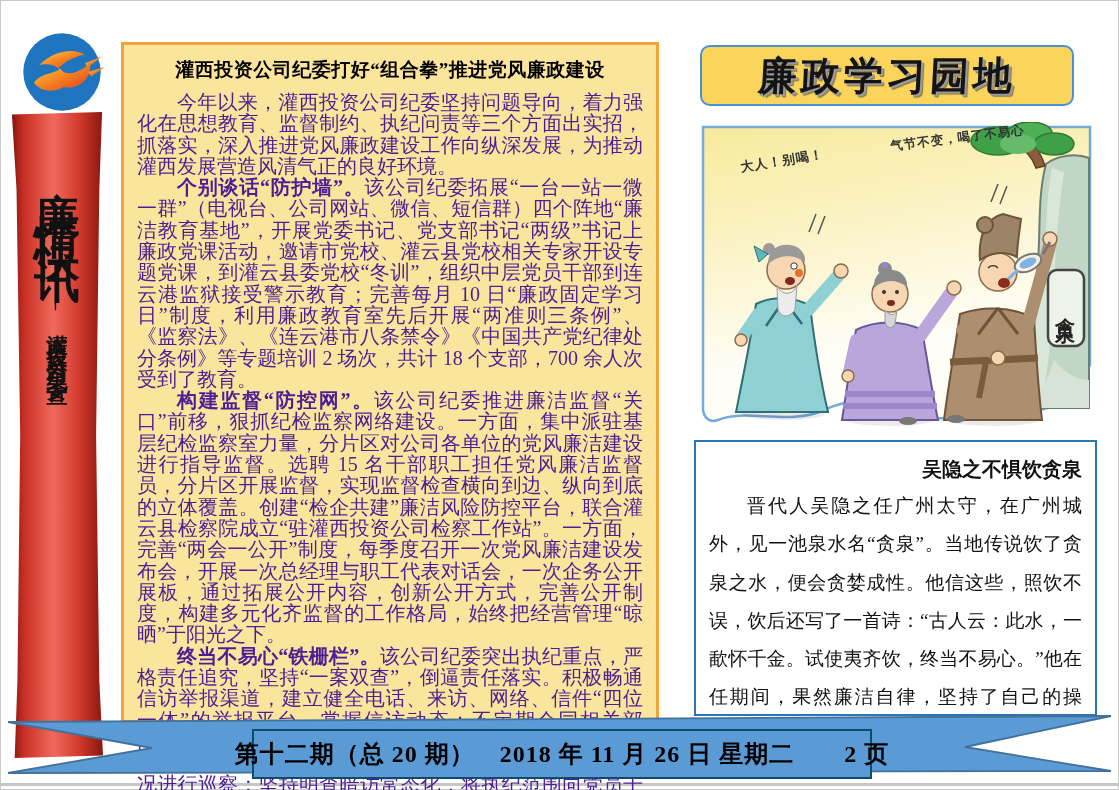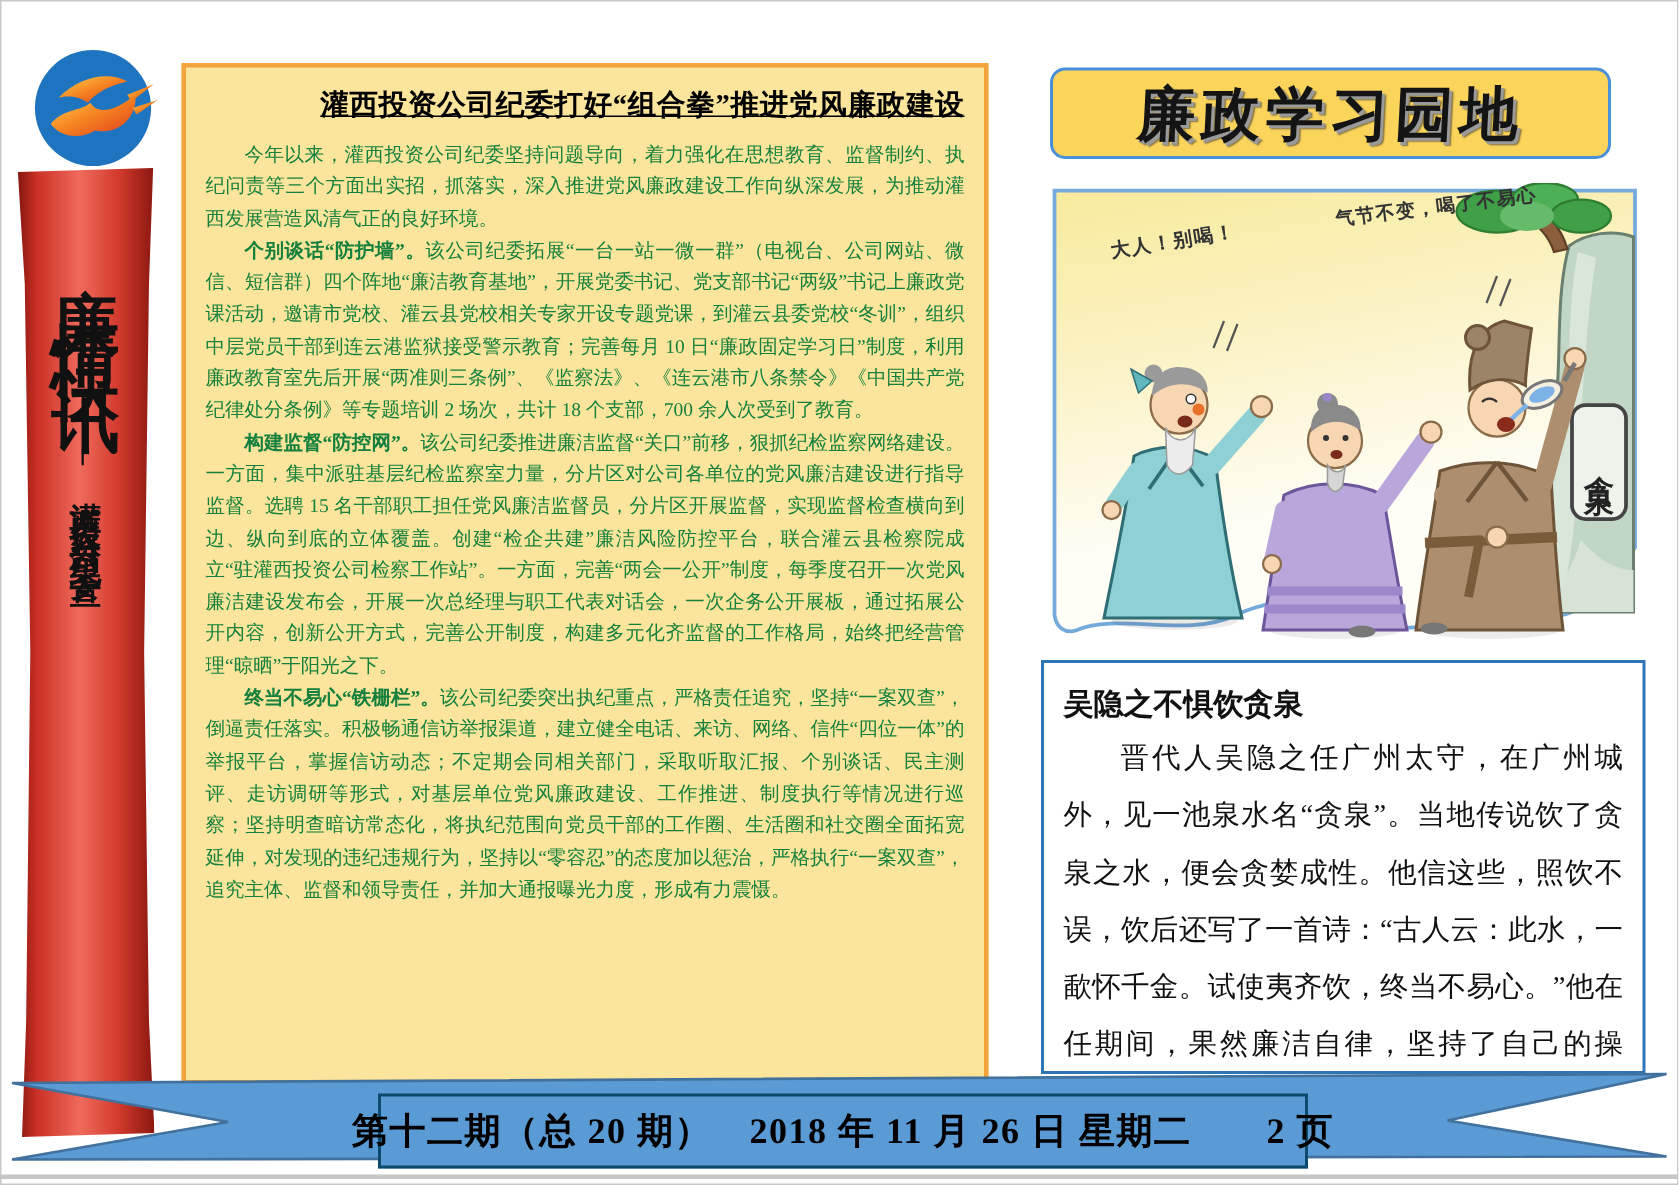--- a/index.html
+++ b/index.html
@@ -27,22 +27,22 @@
   }
   .masthead-title { font-size:45px; font-weight:bold; letter-spacing:22px; font-family:"Liberation Serif", serif; }
   .masthead-dashes { font-size:22px; font-weight:bold; letter-spacing:0; margin-top:18px; }
   .masthead-subtitle { font-size:21px; font-weight:bold; letter-spacing:6px; margin-top:4px; }
 
   
   .article-box {
     position:absolute; left:121px; top:42px; width:538px; height:681px;
     background:#fbe49b; border:3px solid #f2a33b; padding:10px 13px 8px; z-index:1;
   }
-  .article-title { text-align:right; font-weight:bold; font-size:19px; color:#000; margin:2px 0 9px; letter-spacing:0.5px;text-decoration:underline; }
-  .article-body p { font-size:13px; line-height:21.3px; text-align:justify; text-indent:2em; color:#15803d; }
+  .article-title { text-align:center; font-weight:bold; font-size:19px; color:#000; margin:2px 0 9px; letter-spacing:0.5px; }
+  .article-body p { font-size:20px; line-height:21.3px; text-align:justify; text-indent:2em; color:#4c1d95; }
   .article-body b { font-weight:bold; }
 
   
   .study-banner {
     position:absolute; left:700px; top:45px; width:374px; height:61px;
     background:#fbd45c; border:2px solid #4a90d9; border-radius:10px;
     display:flex; align-items:center; justify-content:center; z-index:1;
   }
   .study-banner-label {
     font-size:39px; font-weight:900; color:#141414; letter-spacing:4px;
@@ -60,21 +60,21 @@
     position:absolute; left:351px; top:150px; width:34px; height:72px;
     display:flex; align-items:center; justify-content:center;
     writing-mode:vertical-rl; text-orientation:upright;
     font-size:20px; font-weight:bold; color:#222; letter-spacing:8px;
   }
 
   .story-box {
     position:absolute; left:694px; top:440px; width:403px; height:276px;
     background:#fff; border:2px solid #2e75b6; padding:8px 13px; z-index:1;
   }
-  .story-title { text-align:left; font-weight:bold; font-size:20px; color:#111; margin:6px 0 4px; }
+  .story-title { text-align:right; font-weight:bold; font-size:20px; color:#111; margin:6px 0 4px; }
   .story-text { font-size:19px; line-height:38.3px; text-align:justify; text-indent:2em; color:#111; }
 
   
   .ribbon-svg { position:absolute; left:0; top:705px; width:1119px; height:85px; z-index:5; }
   .ribbon-center {
     position:absolute; left:252px; top:729px; width:620px; height:50px; z-index:6;
     background:#5b9bd5; border:2px solid #0c4a6e;
     display:flex; align-items:center; justify-content:center;
   }
   .ribbon-text { font-size:24px; font-weight:bold; color:#000; white-space:nowrap; letter-spacing:1px; }

